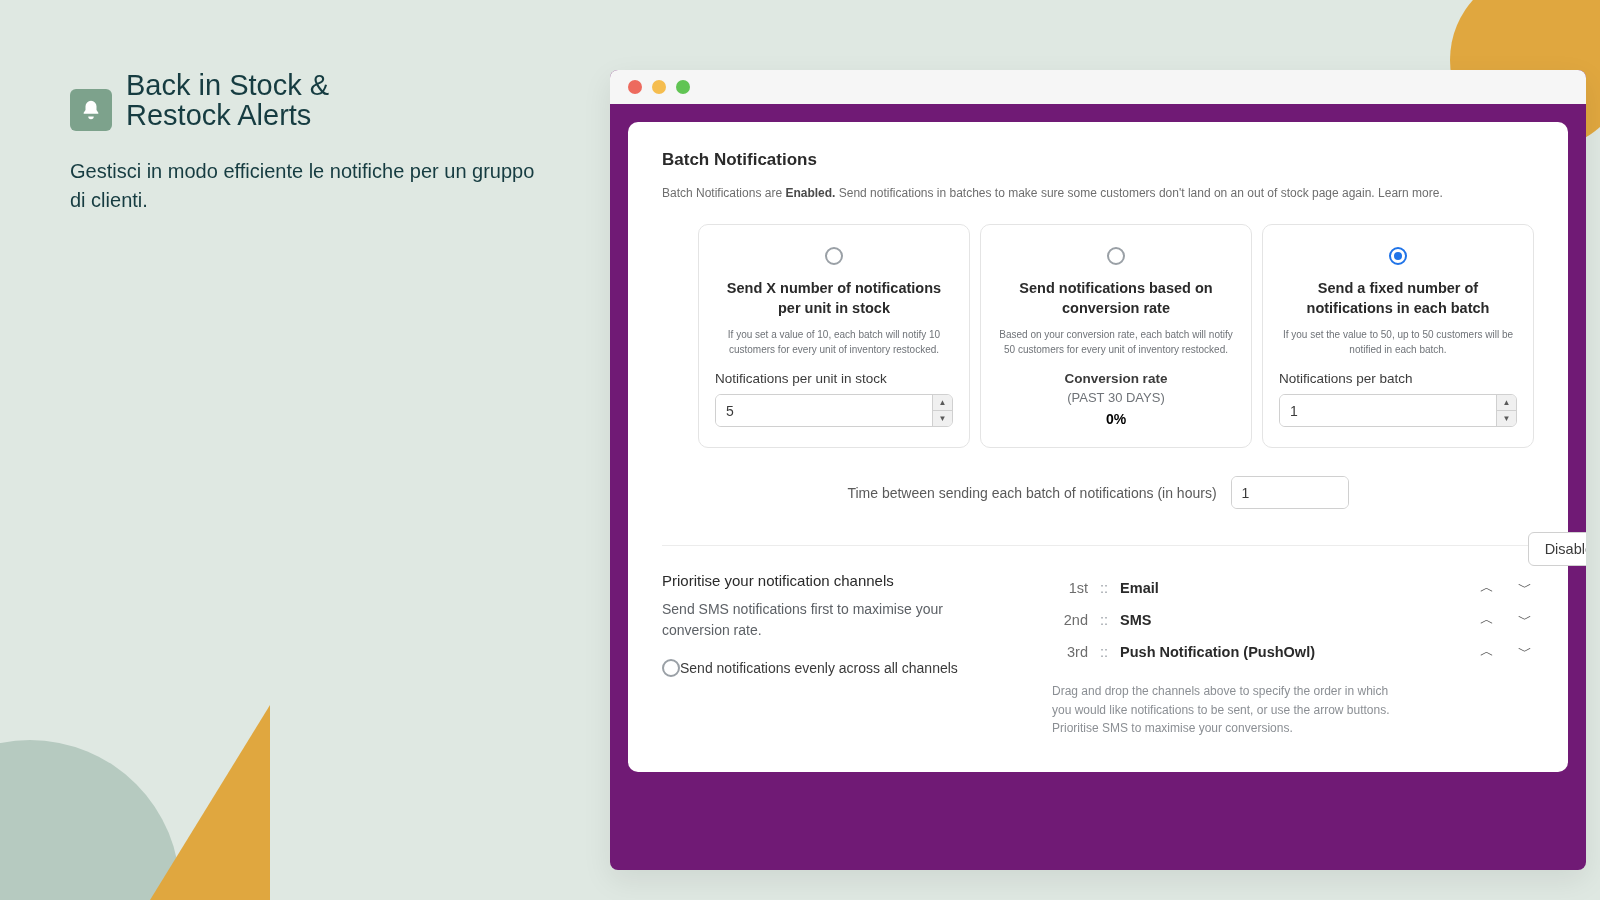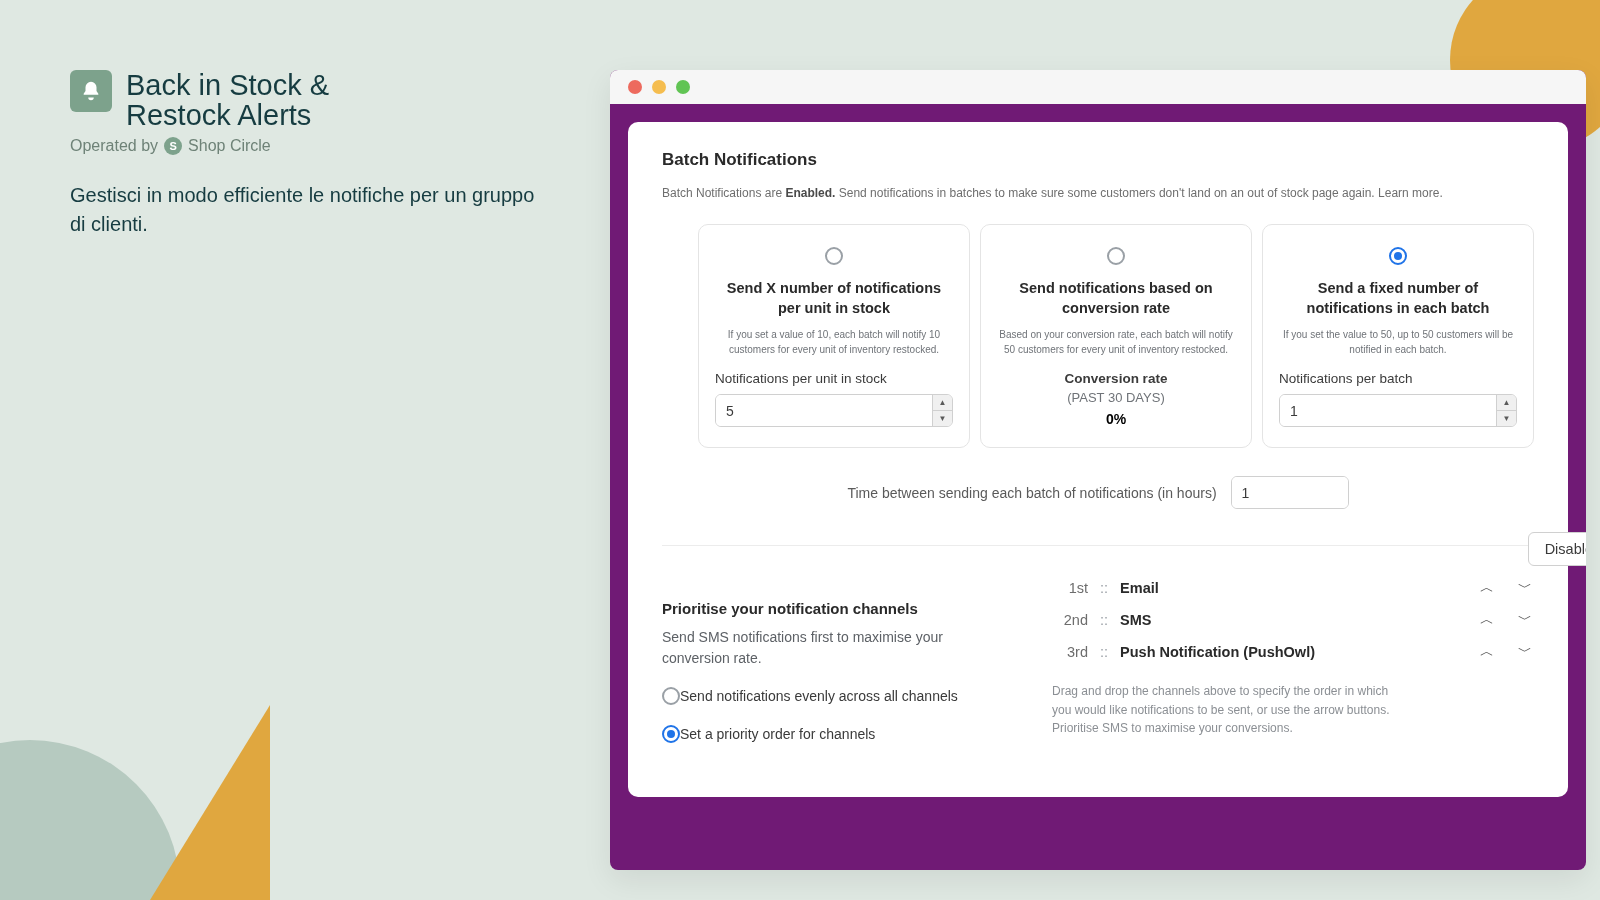--- a/index.html
+++ b/index.html
@@ -30,21 +30,21 @@
   border-bottom: 195px solid #e0a73f;
 }
 
 
 .left-pane {
   position: absolute;
   left: 70px; top: 70px;
   width: 480px;
   color: #153b3f;
 }
-.logo-row { display: flex; align-items: flex-start; gap: 14px; }
+.logo-row { display: flex; align-items: flex-end; gap: 14px; }
 .logo-badge {
   width: 42px; height: 42px; background: #7da28c; border-radius: 6px;
   display:flex; align-items:center; justify-content:center; color:#fff;
 }
 .logo-text { font-size: 29px; font-weight: 500; line-height: 1.05; color:#163c41;}
 .operated { font-size: 16px; color:#6e8277; margin-top:6px; display:flex; align-items:center; gap:6px;}
 .sc-icon { width:18px;height:18px;border-radius:50%;background:#7da28c;display:inline-flex;align-items:center;justify-content:center;color:#fff;font-size:11px;font-weight:700;}
 .headline { font-size: 54px; font-weight: 500; line-height:1.08; margin-top:26px; color:#163c41; letter-spacing:-0.5px;}
 .subhead { font-size: 20px; color:#163c41; margin-top:26px; line-height:1.45; }
 
@@ -103,21 +103,21 @@
 .disable-btn {
   position:absolute; right: -2px; top: 410px;
   transform: translateX(22px);
   background:#fff; border:1px solid #d0d0d0; border-radius:6px;
   padding:8px 16px; font-size:14.5px; color:#3a3a3a; cursor:pointer;
 }
 .panel-wrap { position: relative; }
 
 hr { border:none; border-top:1px solid #ececec; margin:36px 0 26px 0;}
 
-.priority h3 { font-size:15px; font-weight:700; color:#2a2a2a; margin-bottom:10px;margin-top:28px;}
+.priority h3 { font-size:15px; font-weight:400; color:#2a2a2a; margin-bottom:10px;}
 .priority-sub { font-size:14px; color:#5d6166; line-height:1.5; margin-bottom:18px; max-width:360px;}
 .priority-row { display:flex; gap:40px; }
 .opt-col { flex:0 0 350px; }
 .opt { display:flex; align-items:center; font-size:14px; color:#3a3a3a; margin-bottom:20px;}
 .opt .radio{margin:0;}
 
 .chan-col { flex:1; }
 .chan-row { display:flex; align-items:center; gap:12px; padding:7px 0; font-size:14.5px;justify-content:flex-end;}
 .ord { color:#6d6d6d; width:36px; text-align:right;}
 .colon { color:#9aa0a6; }
@@ -138,25 +138,20 @@
   <div class="logo-row">
     <div class="logo-badge">
       <svg width="22" height="22" viewBox="0 0 24 24" fill="#fff">
           <path d="M12 2a6 6 0 0 0-6 6v4l-2 3v1h16v-1l-2-3V8a6 6 0 0 0-6-6zm0 20a3 3 0 0 0 3-3H9a3 3 0 0 0 3 3z"></path>
         </svg>
     </div>
     <div class="logo-text">
       <div>Back in Stock &amp;</div>
       <div>Restock Alerts</div>
     </div>
-  </div>
-  <div class="operated">
-    <span>Operated by</span>
-    <span class="sc-icon">S</span>
-    <span>Shop Circle</span>
   </div>
   <div class="subhead">Gestisci in modo efficiente le notifiche per un gruppo di clienti.</div>
 </div>
 
 <div class="window">
   <div class="titlebar">
     <div class="dot red"></div>
     <div class="dot yel"></div>
     <div class="dot grn"></div>
   </div>
@@ -219,24 +214,20 @@
 
     <div class="priority">
       <div class="priority-row">
         <div class="opt-col">
           <h3>Prioritise your notification channels</h3>
           <div class="priority-sub">Send SMS notifications first to maximise your conversion rate.</div>
           <div class="opt">
             <div class="radio"></div>
             <span>Send notifications evenly across all channels</span>
           </div>
-          <div class="opt">
-            <div class="radio sel"></div>
-            <span>Set a priority order for channels</span>
-          </div>
         </div>
 
         <div class="chan-col">
           <div class="chan-row">
             <span class="ord">1st</span>
             <span class="colon">::</span>
             <span class="chan-name">Email</span>
             <span class="arrows">
               <span class="arrow">︿</span>
               <span class="arrow">﹀</span>

